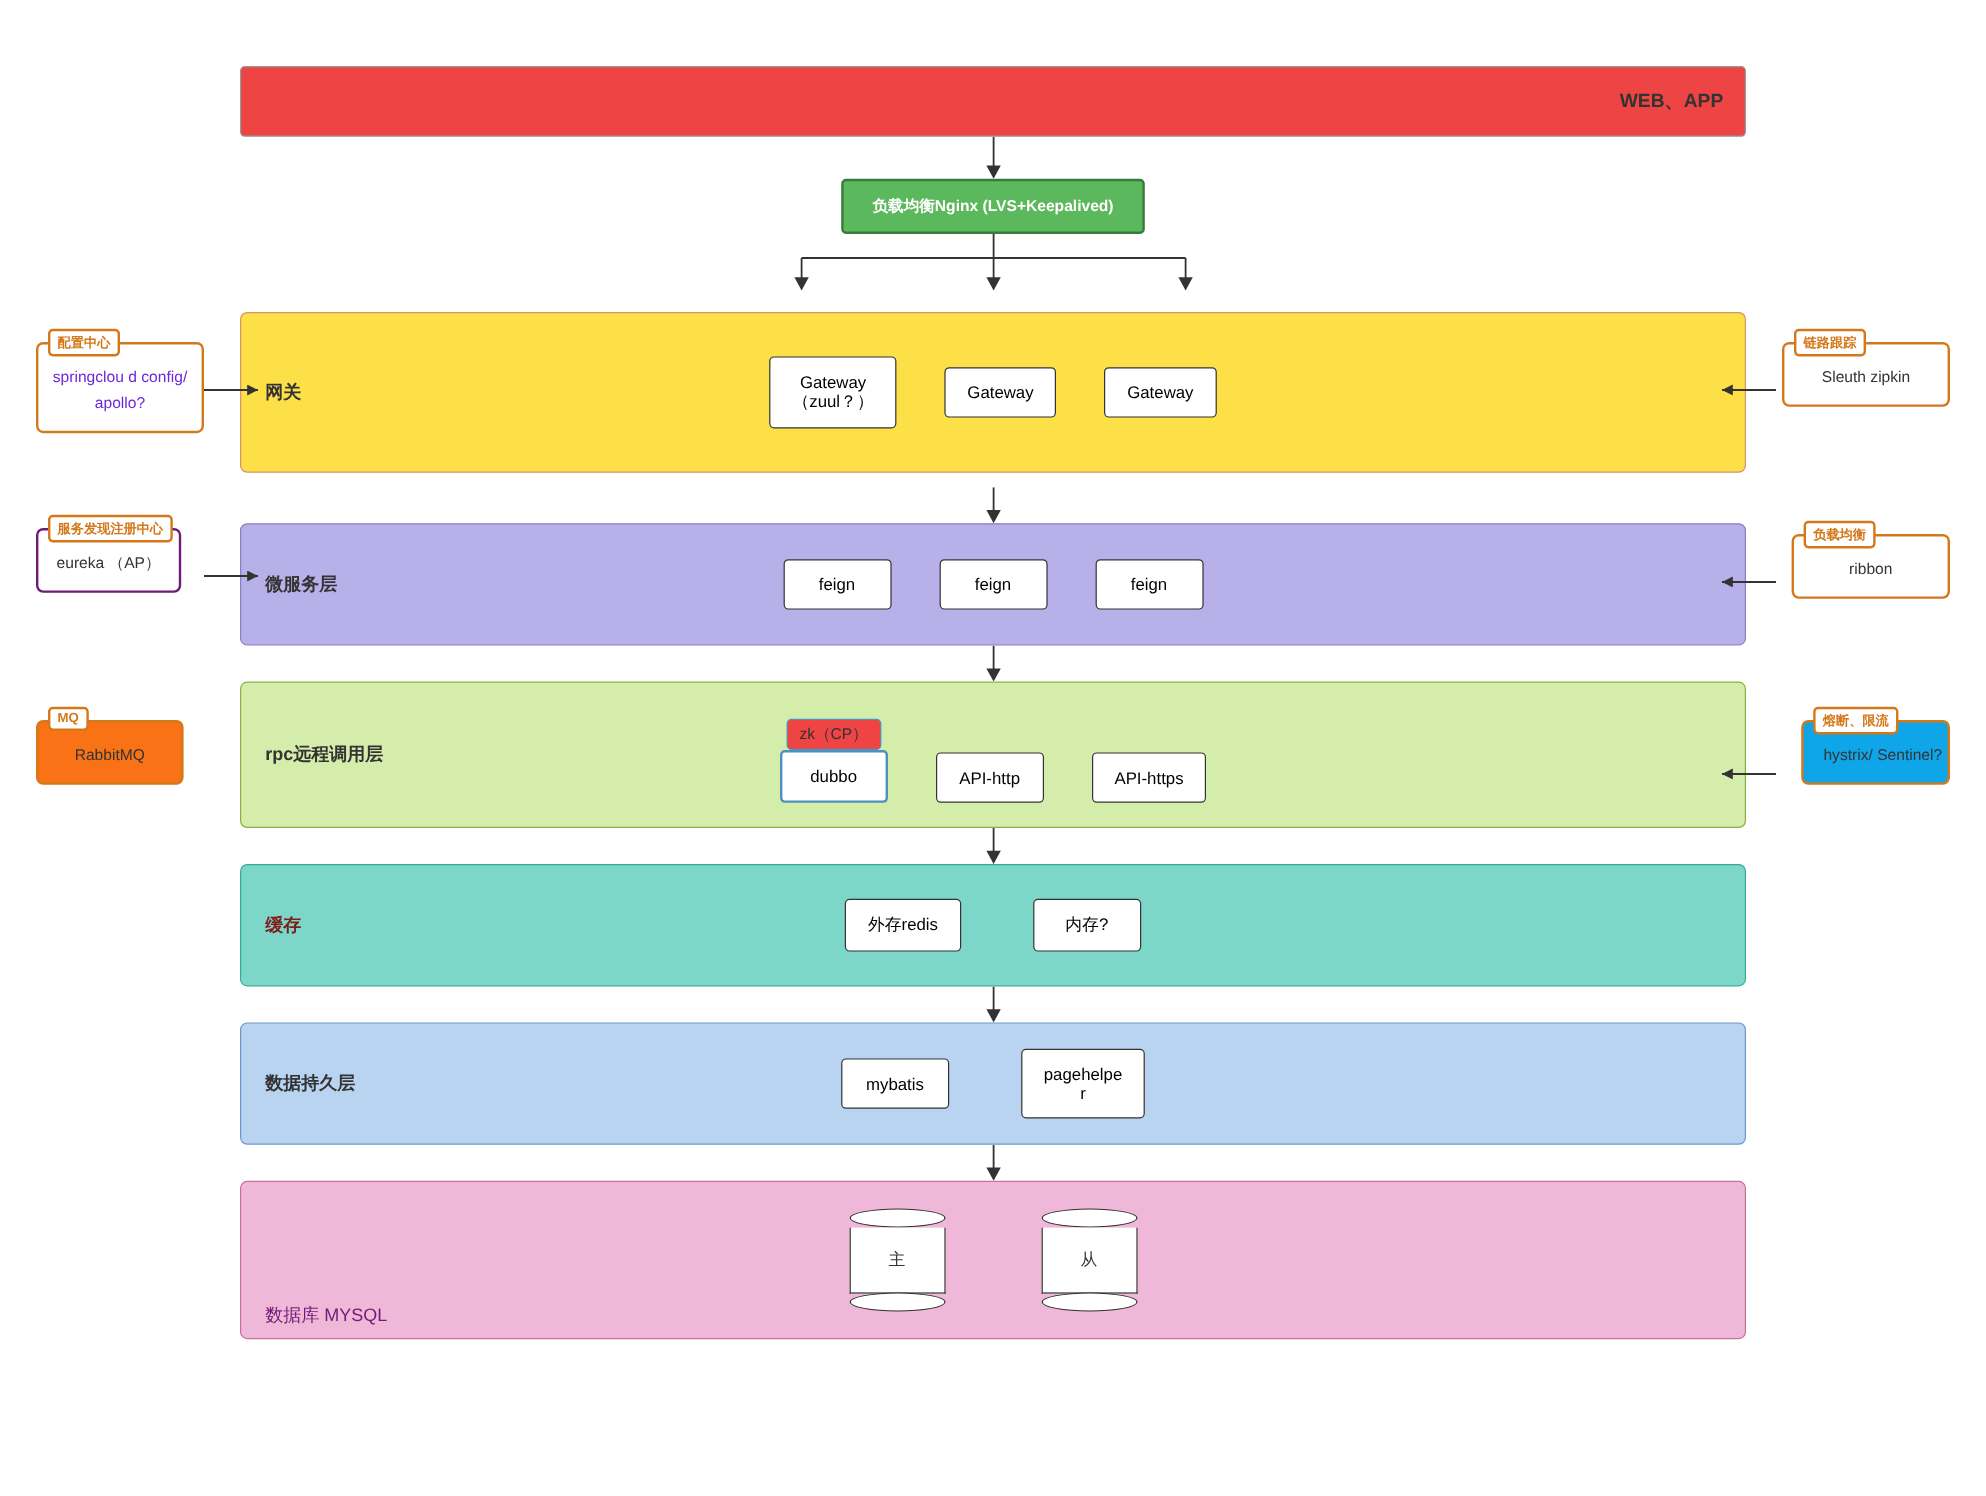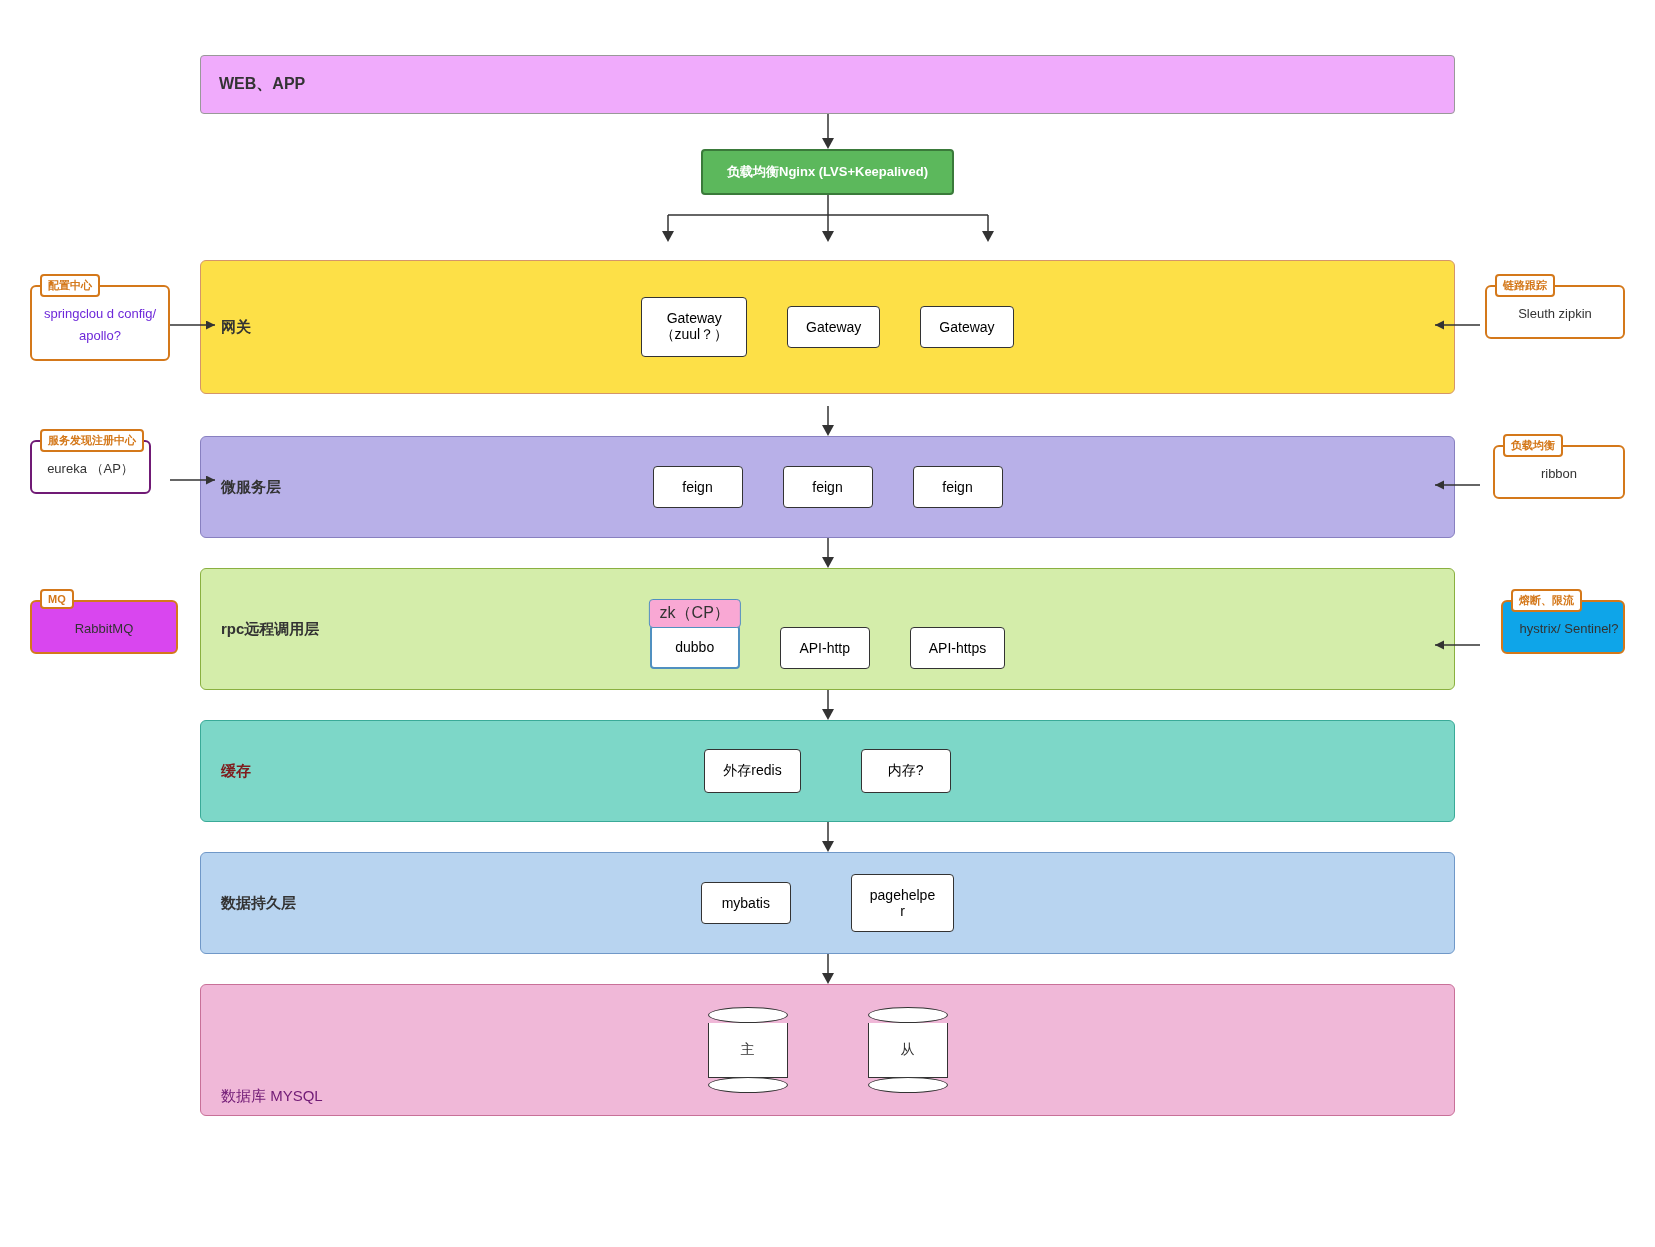--- a/index.html
+++ b/index.html
@@ -41,21 +41,21 @@
 d config/
 apollo?</div>
   </div>
 
   <div style="position:absolute; left:30px; top:440px; border:2px solid #701a75; border-radius:6px; background:#fff; width:121px; padding:10px 12px 12px 12px;">
     <div style="position:absolute; top:-13px; left:8px; background:#fff; border:2px solid #d4781a; border-radius:4px; padding:2px 6px; font-size:11px; font-weight:bold; color:#d4781a; white-space:nowrap;">服务发现注册中心</div>
     <div style="font-size:13px; text-align:center; line-height:1.7; margin-top:6px; color:#333;">eureka
 （AP）</div>
   </div>
 
-  <div style="position:absolute; left:30px; top:600px; border:2px solid #d4781a; border-radius:6px; background:#d946ef; width:148px; padding:10px 12px 12px 12px;">
+  <div style="position:absolute; left:30px; top:600px; border:2px solid #d4781a; border-radius:6px; background:#f97316; width:123px; padding:10px 12px 12px 12px;">
     <div style="position:absolute; top:-13px; left:8px; background:#fff; border:2px solid #d4781a; border-radius:4px; padding:2px 6px; font-size:11px; font-weight:bold; color:#d4781a; white-space:nowrap;">MQ</div>
     <div style="font-size:13px; text-align:center; line-height:1.7; margin-top:6px; color:#333;">RabbitMQ</div>
   </div>
 
   <div style="position:absolute; right:30px; top:285px; border:2px solid #d4781a; border-radius:6px; background:#fff; width:140px; padding:10px 12px 12px 12px;">
     <div style="position:absolute; top:-13px; left:8px; background:#fff; border:2px solid #d4781a; border-radius:4px; padding:2px 6px; font-size:11px; font-weight:bold; color:#d4781a; white-space:nowrap;">链路跟踪</div>
     <div style="font-size:13px; text-align:center; line-height:1.7; margin-top:6px; color:#333;">Sleuth
 zipkin</div>
   </div>
 
@@ -65,21 +65,21 @@
   </div>
 
   <div style="position:absolute; right:30px; top:600px; border:2px solid #d4781a; border-radius:6px; background:#0ea5e9; width:124px; padding:10px 0 12px 12px;">
     <div style="position:absolute; top:-13px; left:8px; background:#fff; border:2px solid #d4781a; border-radius:4px; padding:2px 6px; font-size:11px; font-weight:bold; color:#d4781a; white-space:nowrap;">熔断、限流</div>
     <div style="font-size:13px; text-align:center; line-height:1.7; margin-top:6px; color:#333;">hystrix/
 Sentinel?</div>
   </div>
 
   <div style="position:absolute; left:200px; right:200px; top:55px;">
 
-    <div style="background:#f0abfc; border:1.5px solid #999; border-radius:4px; text-align:left; padding:18px; font-size:16px; font-weight:bold; color:#333;">WEB、APP</div>
+    <div style="background:#ef4444; border:1.5px solid #999; border-radius:4px; text-align:right; padding:18px; font-size:16px; font-weight:bold; color:#333;">WEB、APP</div>
 
     <div style="display:flex; justify-content:center; height:35px; align-items:center;">
       <svg width="20" height="35">
           <line x1="10" y1="0" x2="10" y2="28" stroke="#333" stroke-width="1.5"></line>
           <polygon points="4,24 10,35 16,24" fill="#333"></polygon>
         </svg>
     </div>
 
     <div style="display:flex; justify-content:center; position:relative;">
 
@@ -140,21 +140,21 @@
           <line x1="10" y1="0" x2="10" y2="23" stroke="#333" stroke-width="1.5"></line>
           <polygon points="4,19 10,30 16,19" fill="#333"></polygon>
         </svg>
     </div>
 
     <div style="background:#d4edaa; border:1.5px solid #8ab040; border-radius:6px; padding:30px 20px 20px 20px; position:relative; min-height:110px;">
       <span style="font-size:15px; font-weight:bold; color:#333; position:absolute; left:20px; top:50%; transform:translateY(-50%);">rpc远程调用层</span>
       <div style="display:flex; justify-content:center; align-items:flex-end; gap:40px; min-height:70px; padding-top:10px;">
 
         <div style="position:relative; display:inline-flex; flex-direction:column; align-items:center;">
-          <div style="position:absolute; top:-26px; left:50%; transform:translateX(-50%); background:#f9a8d4; border:1.5px solid #5090c0; border-radius:4px; padding:3px 10px; font-size:16px; color:#333; white-space:nowrap;">zk（CP）</div>
+          <div style="position:absolute; top:-26px; left:50%; transform:translateX(-50%); background:#ef4444; border:1.5px solid #5090c0; border-radius:4px; padding:3px 10px; font-size:13px; color:#333; white-space:nowrap;">zk（CP）</div>
           <div style="background:#fff; border:2px solid #5090c0; border-radius:4px; text-align:center; padding:12px 18px; min-width:90px; font-size:14px;">dubbo</div>
         </div>
         <div class="inner-box">API-http</div>
         <div class="inner-box">API-https</div>
       </div>
     </div>
 
     <div style="display:flex; justify-content:center; height:30px; align-items:center;">
       <svg width="20" height="30">
           <line x1="10" y1="0" x2="10" y2="23" stroke="#333" stroke-width="1.5"></line>

